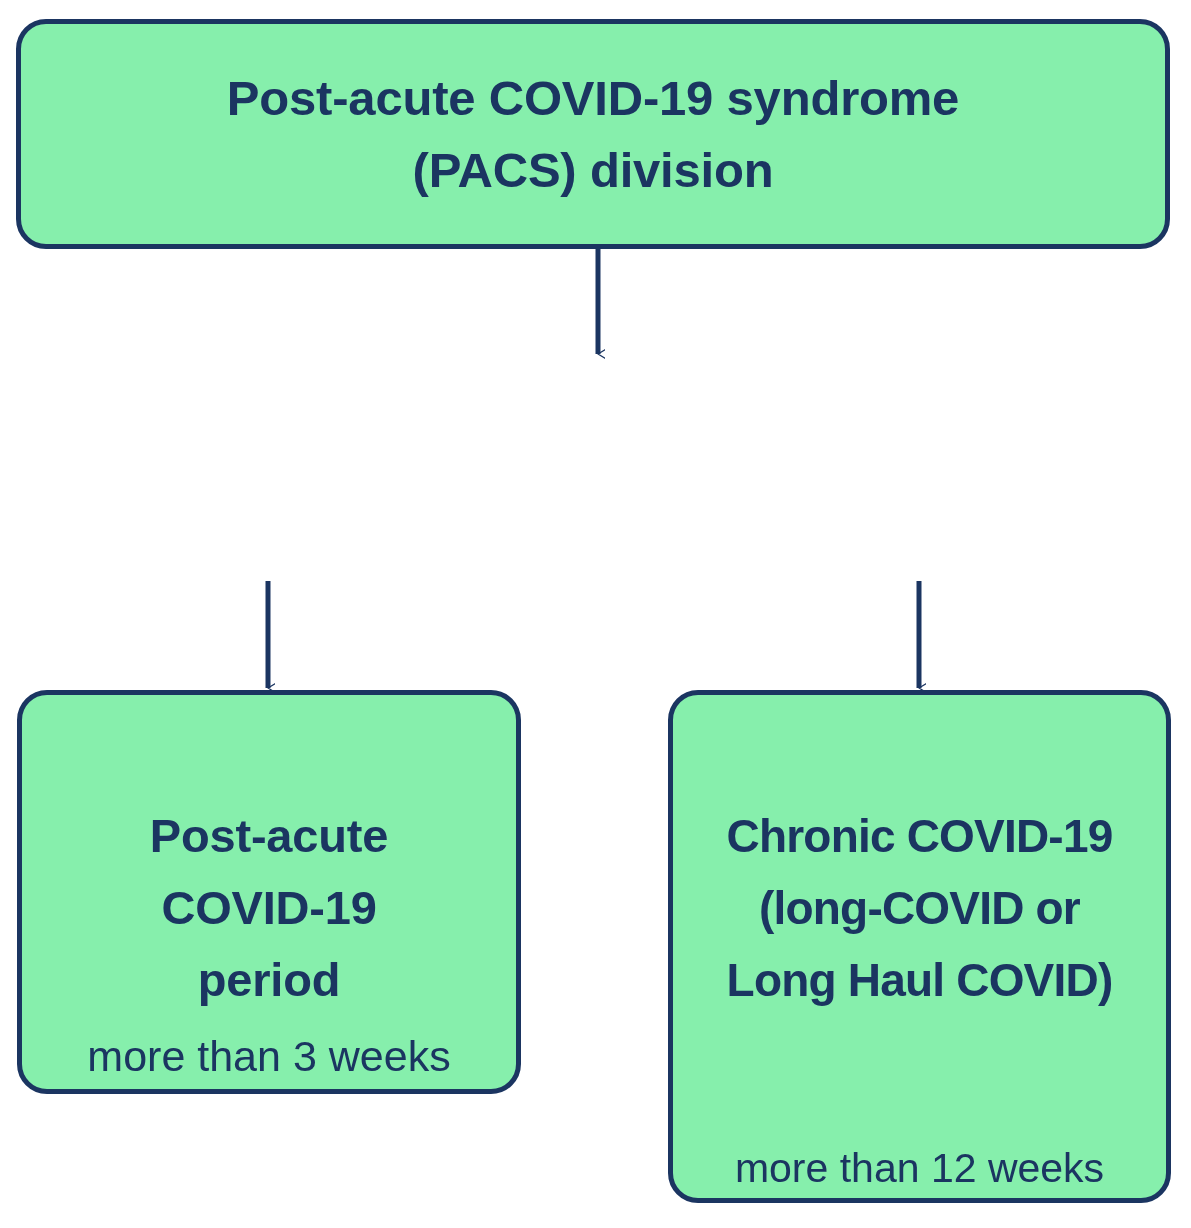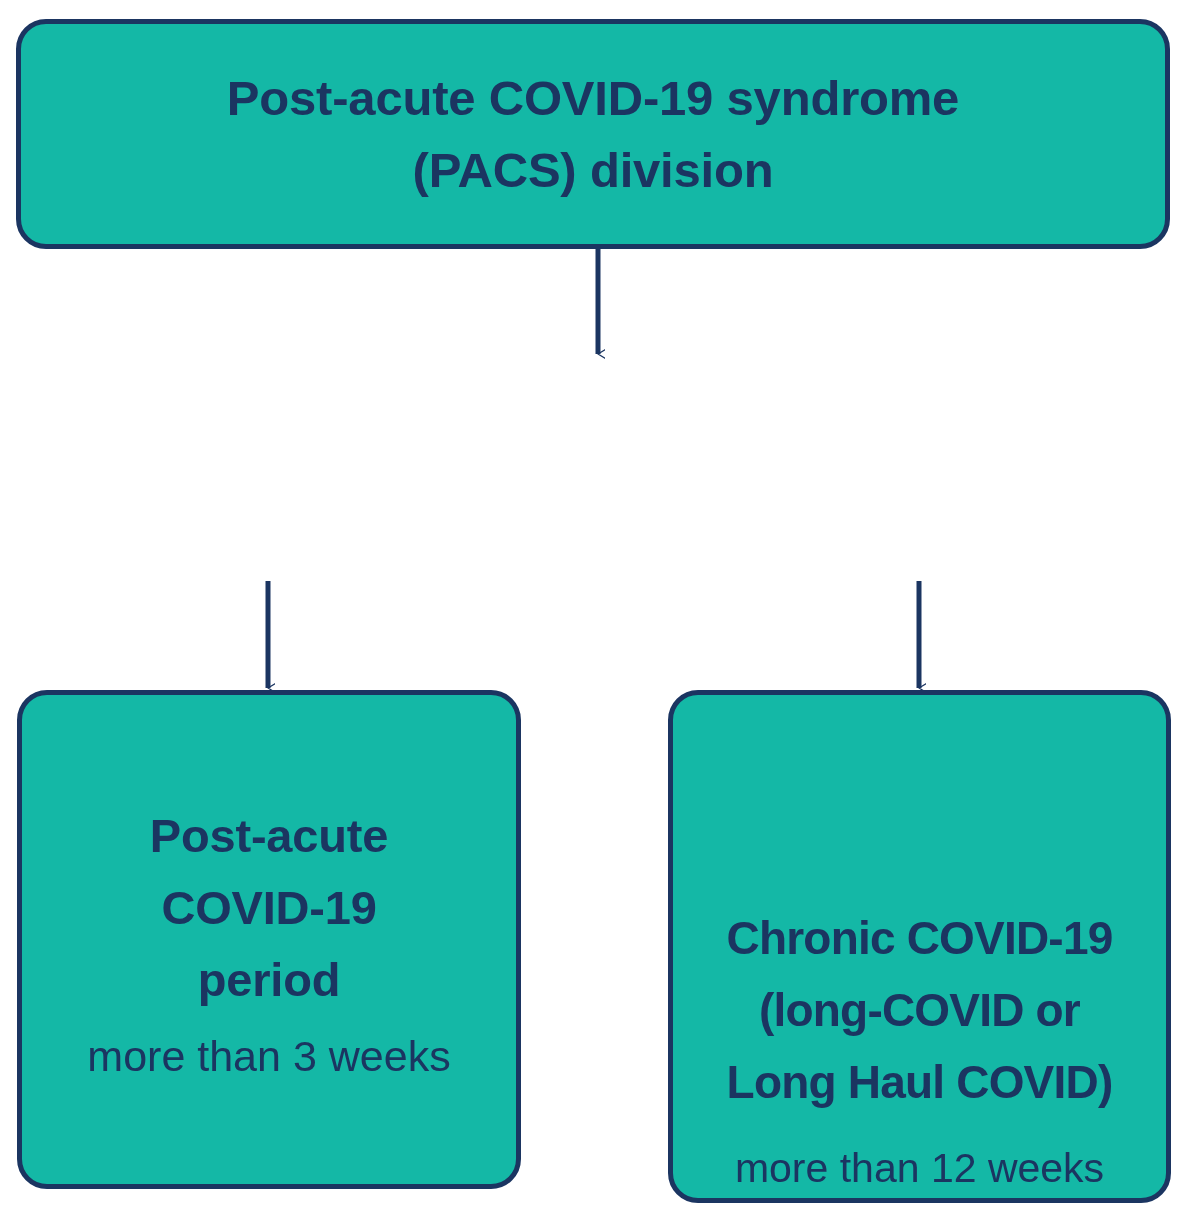--- a/index.html
+++ b/index.html
@@ -14,21 +14,21 @@
   #canvas {
     position: relative;
     width: 1191px;
     height: 1228px;
     background: #ffffff;
     overflow: hidden;
   }
   .node {
     position: absolute;
     box-sizing: border-box;
-    background: #14b8a6;
+    background: #86efac;
     border: 5px solid #1b3561;
     border-radius: 30px;
     display: flex;
     flex-direction: column;
     align-items: center;
     color: #1b3561;
     text-align: center;
   }
   .node-title {
     font-weight: bold;
@@ -64,41 +64,41 @@
   #node-period .node-title {
     font-size: 49px;
     line-height: 72px;
   }
 
   
   #node-postacute {
     left: 17px;
     top: 690px;
     width: 504px;
-    height: 499px;
+    height: 404px;
     justify-content: flex-start;
     padding-top: 105px;
   }
   #node-postacute .node-title {
     font-size: 47px;
     line-height: 72px;
   }
   #node-postacute .node-sub {
     font-size: 43px;
     line-height: 60px;
     margin-top: 10px;
   }
 
   
   #node-chronic {
     left: 668px;
     top: 690px;
     width: 503px;
     height: 513px;
-    justify-content: flex-end;
+    justify-content: space-between;
     padding-top: 105px;
   }
   #node-chronic .node-title {
     font-size: 46px;
     line-height: 72px;
     letter-spacing: -0.8px;
   }
   #node-chronic .node-sub {
     font-size: 41px;
     line-height: 60px;

